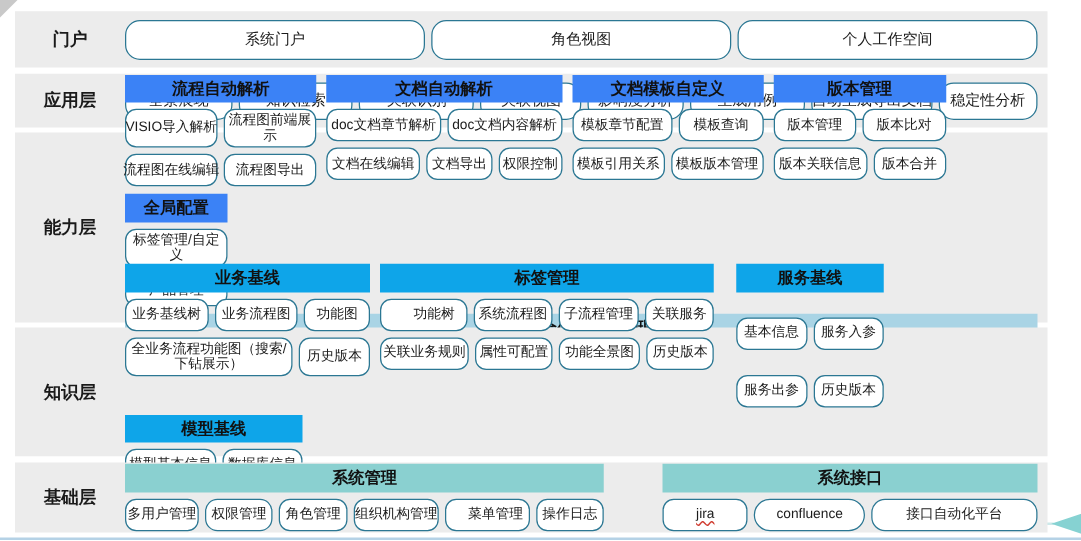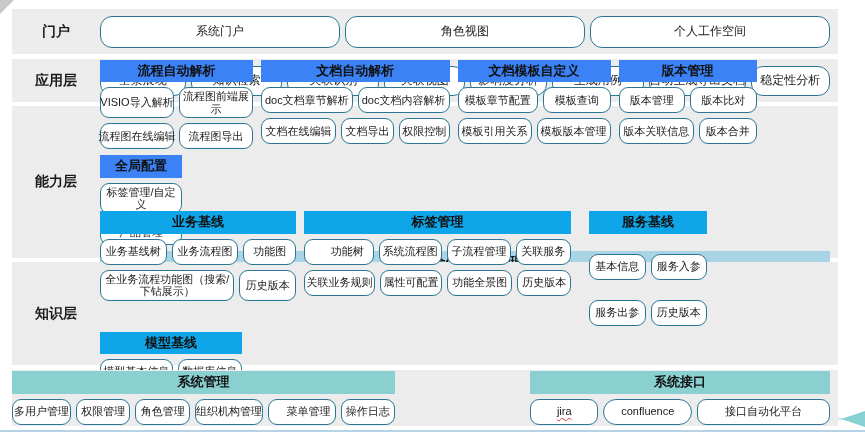--- a/index.html
+++ b/index.html
@@ -336,28 +336,29 @@
               <span class="txt">用户信息</span>
             </div>
             <div class="btn">
               <span class="txt">表空间信息</span>
             </div>
           </div>
         </div>
       </div>
     </div>
     <div class="band layer4">
+      <div class="layer-label">基础层</div>
       <div class="band-content">
         <div class="group g4-0" style="flex: 0 0 378px;">
           <div class="ghead">系统管理</div>
           <div class="row r0">
             <div class="btn" style="flex: 1.1 1 0px;">
               <span class="txt">多用户管理</span>
             </div>
-            <div class="btn" style="flex: 1 1 0px;">
+            <div class="btn" style="flex: 1 1 0px; border-radius: 10px;">
               <span class="txt">权限管理</span>
             </div>
             <div class="btn" style="flex: 1 1 0px;">
               <span class="txt">角色管理</span>
             </div>
             <div class="btn" style="flex: 1.3 1 0px;">
               <span class="txt">组织机构管理</span>
             </div>
             <div class="btn" style="flex: 1 1 0px; padding-left: 16px;">
               <span class="txt">菜单管理</span>
@@ -369,20 +370,20 @@
         </div>
         <div class="group g4-1" style="flex: 0 0 300px;">
           <div class="ghead">系统接口</div>
           <div class="row r0">
             <div class="btn spell" style="flex: 0.75 1 0px;">
               <span class="txt">jira</span>
             </div>
             <div class="btn" style="flex: 1 1 0px; border-radius: 13px;">
               <span class="txt">confluence</span>
             </div>
-            <div class="btn" style="flex: 1.55 1 0px;">
+            <div class="btn" style="flex: 1.55 1 0px; border-radius: 11px;">
               <span class="txt">接口自动化平台</span>
             </div>
           </div>
         </div>
       </div>
     </div>
   </div>
 
 </body></html>

